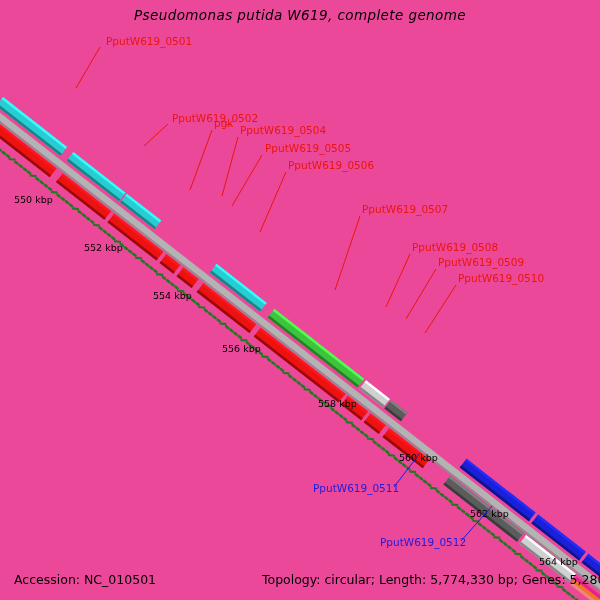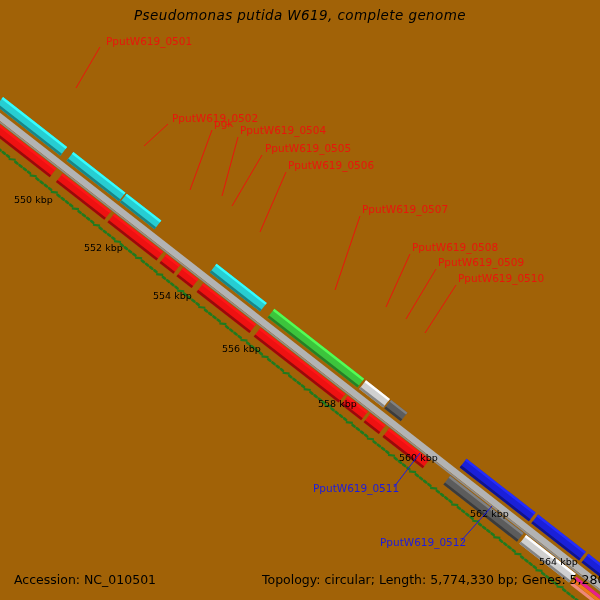--- a/index.html
+++ b/index.html
@@ -1,18 +1,18 @@
 <!DOCTYPE html>
 <html><head>
 <meta charset="utf-8">
 <style>
   html,body{margin:0;padding:0;background:#ffffff;}
   body{width:600px;height:600px;overflow:hidden;
        font-family:"DejaVu Sans","Liberation Sans",sans-serif;}
-  #stage{position:relative;width:600px;height:600px;background:#a16207;}
+  #stage{position:relative;width:600px;height:600px;background:#ec4899;}
   svg{display:block;}
   .ttl{font-style:italic;font-size:13.5px;fill:#000;letter-spacing:.4px;}
   .ftr{font-size:12.5px;fill:#000;}
   .kbp{font-size:9.5px;fill:#000;}
   .lblR{font-size:10.5px;fill:#e8160c;}
   .lblB{font-size:10.5px;fill:#1c1ce0;}
   .leadR{stroke:#e8160c;stroke-width:1;fill:none;}
   .leadB{stroke:#1c1ce0;stroke-width:1;fill:none;}
 </style>
 </head>

